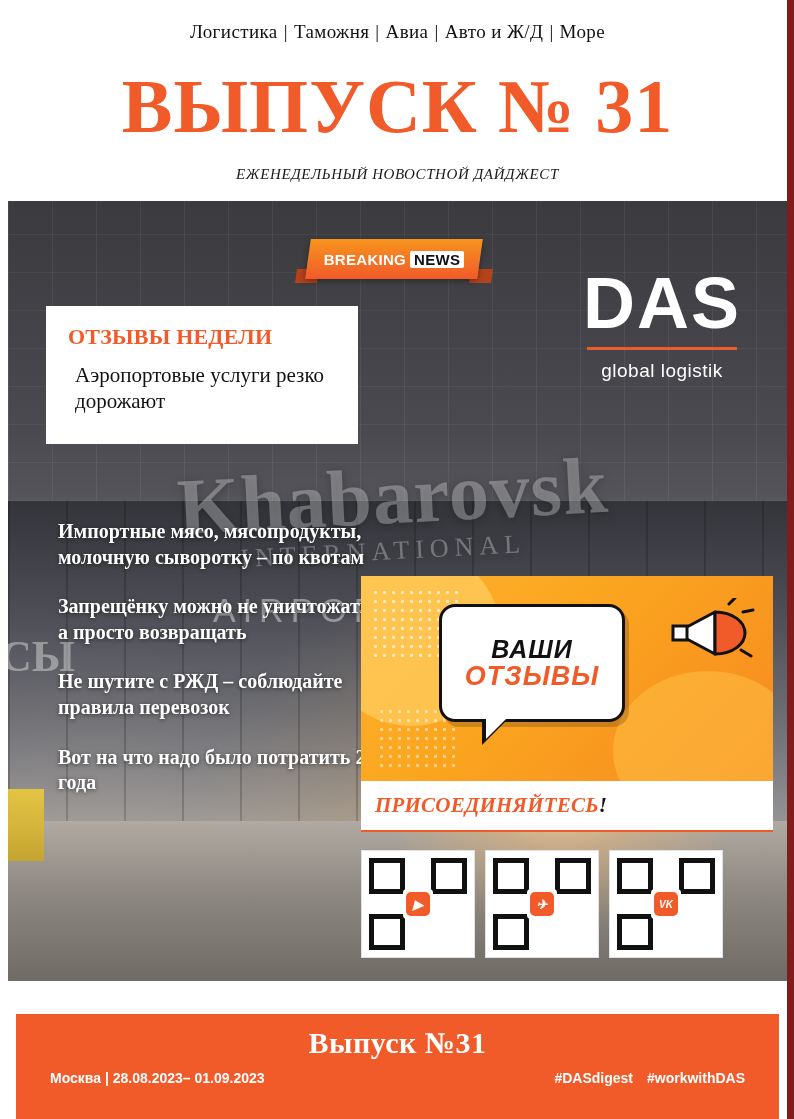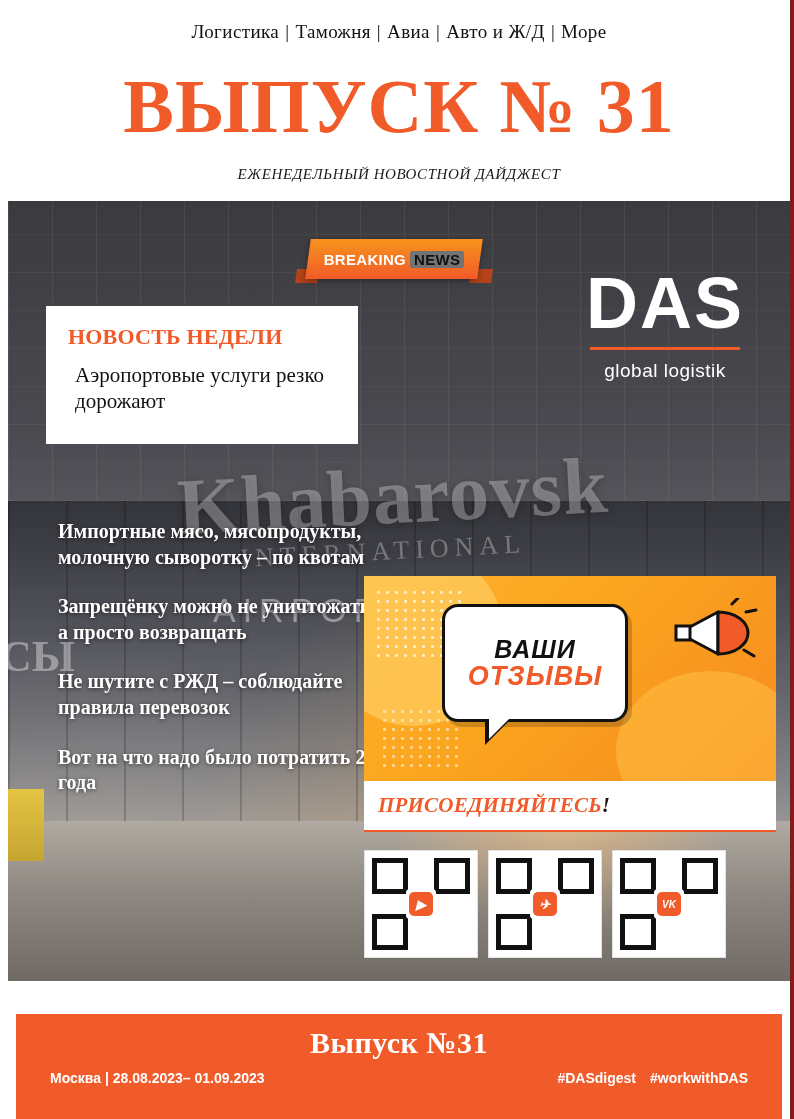--- a/index.html
+++ b/index.html
@@ -8,21 +8,21 @@
     background:#ffffff;
     font-family:"Liberation Serif", serif;
     overflow:hidden;
     position:relative;
   }
   .page{
     position:relative;
     width:794px;height:1119px;
     box-sizing:border-box;
     border-left:8px solid #ffffff;
-    border-right:4px solid #7f1d1d;
+    border-right:7px solid #7f1d1d;
     background:#fff;
   }
 
   
   .top-bar{
     height:64px;
     display:flex;align-items:center;justify-content:center;
     font-size:19px;letter-spacing:.4px;color:#111;
   }
   .top-bar .sep{margin:0 6px;color:#111;}
@@ -117,21 +117,21 @@
   }
   .breaking .tail-l,.breaking .tail-r{
     position:absolute;top:30px;width:22px;height:14px;background:#b4421a;transform:skewX(-8deg);
   }
   .breaking .tail-l{left:-12px;}
   .breaking .tail-r{right:-12px;}
   .breaking .txt{
     position:absolute;inset:0;display:flex;align-items:center;justify-content:center;
     font-family:"Liberation Sans", sans-serif;font-weight:bold;font-size:15px;color:#fff;letter-spacing:.3px;
   }
-  .breaking .txt b{color:#111;background:#737373;padding:0 4px;margin-left:4px;border-radius:2px;}
+  .breaking .txt b{color:#111;background:#ffffff;padding:0 4px;margin-left:4px;border-radius:2px;}
 
   
   .das{
     position:absolute;right:46px;top:66px;text-align:center;color:#fff;
     font-family:"Liberation Sans", sans-serif;
   }
   .das .word{font-size:72px;font-weight:bold;letter-spacing:2px;line-height:1;}
   .das .rule{height:3px;background:#f15a29;margin:8px 4px 10px 4px;}
   .das .sub{font-size:19px;letter-spacing:.5px;}
 
@@ -285,21 +285,21 @@
       </div>
     </div>
 
     <div class="das">
       <div class="word">DAS</div>
       <div class="rule"></div>
       <div class="sub">global logistik</div>
     </div>
 
     <div class="news-box">
-      <h3>НОВОСТЬ НЕДЕЛИ</h3>
+      <h3>ОТЗЫВЫ НЕДЕЛИ</h3>
       <p>Аэропортовые услуги резко дорожают</p>
     </div>
 
     <div class="headlines">
       <div class="h">Импортные мясо, мясопродукты, молочную сыворотку – по квотам</div>
       <div class="h">Запрещёнку можно не уничтожать, а просто возвращать</div>
       <div class="h">Не шутите с РЖД – соблюдайте правила перевозок</div>
       <div class="h">Вот на что надо было потратить 23 года</div>
     </div>
 

